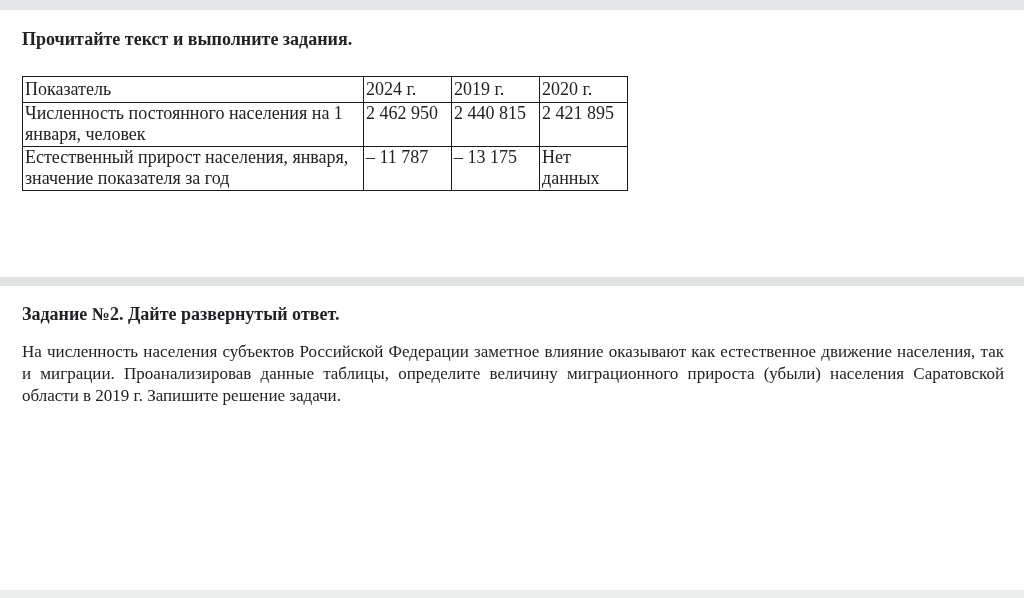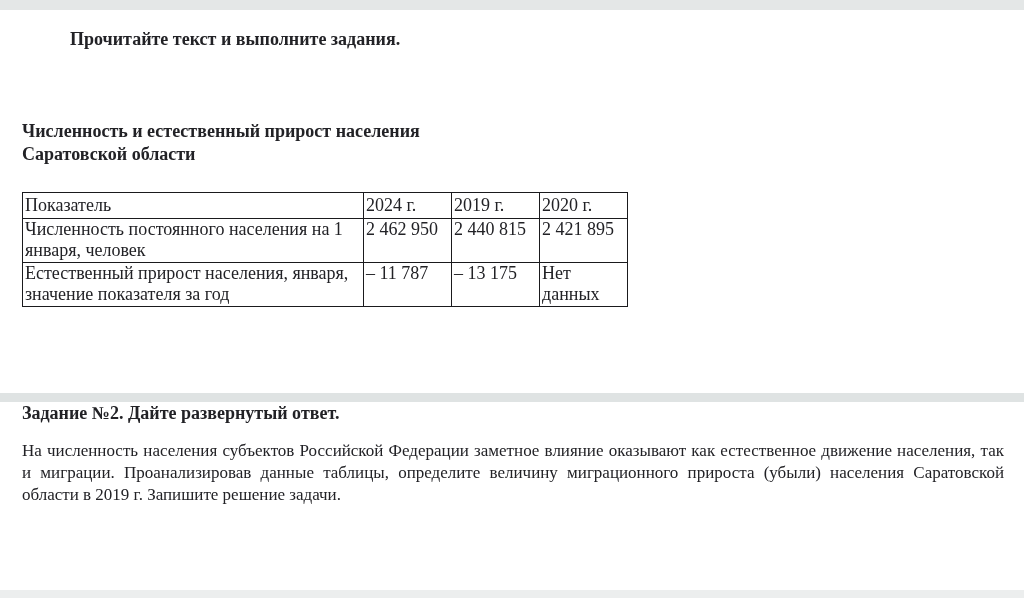--- a/index.html
+++ b/index.html
@@ -29,23 +29,23 @@
   }
   .content {
     padding: 0 20px 0 22px;
   }
   .h-bold {
     font-weight: bold;
     font-size: 18px;
     line-height: 22px;
     margin: 0;
   }
-  .intro-heading { margin-top: 18px; margin-left: 48px; }
+  .intro-heading { margin-top: 18px; }
   .table-title  { margin-top: 70px; line-height: 23px; }
-  .task-heading { }
+  .task-heading { margin-top: 17px; }
   table.pop-table {
     border-collapse: collapse;
     margin-top: 26px;
     table-layout: fixed;
     font-size: 18px;
     line-height: 21px;
   }
   table.pop-table th,
   table.pop-table td {
     border: 1px solid #1a1a1d;
@@ -77,24 +77,20 @@
   }
 </style>
 </head>
 <body>
 
 <div class="gap-bar gap-top"></div>
 
 <div class="content">
   <p class="h-bold intro-heading">Прочитайте текст и выполните задания.</p>
 
-  <p class="h-bold table-title">
-    <span>Численность и естественный прирост населения</span><br>
-    <span>Саратовской области</span>
-  </p>
 
   <table class="pop-table">
     <colgroup>
       <col class="col-indicator">
       <col class="col-year">
       <col class="col-year">
       <col class="col-year">
     </colgroup>
     <thead>
       <tr>

